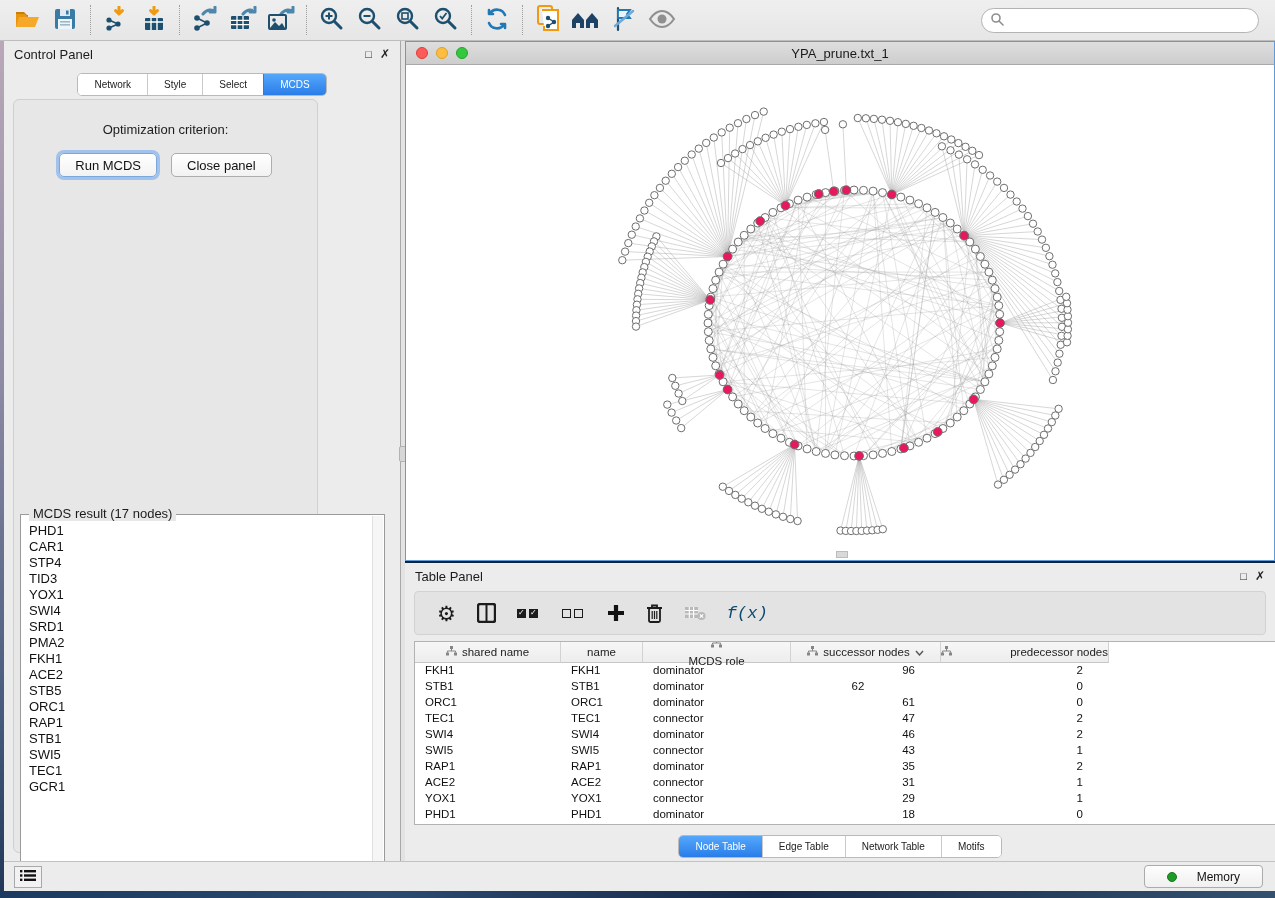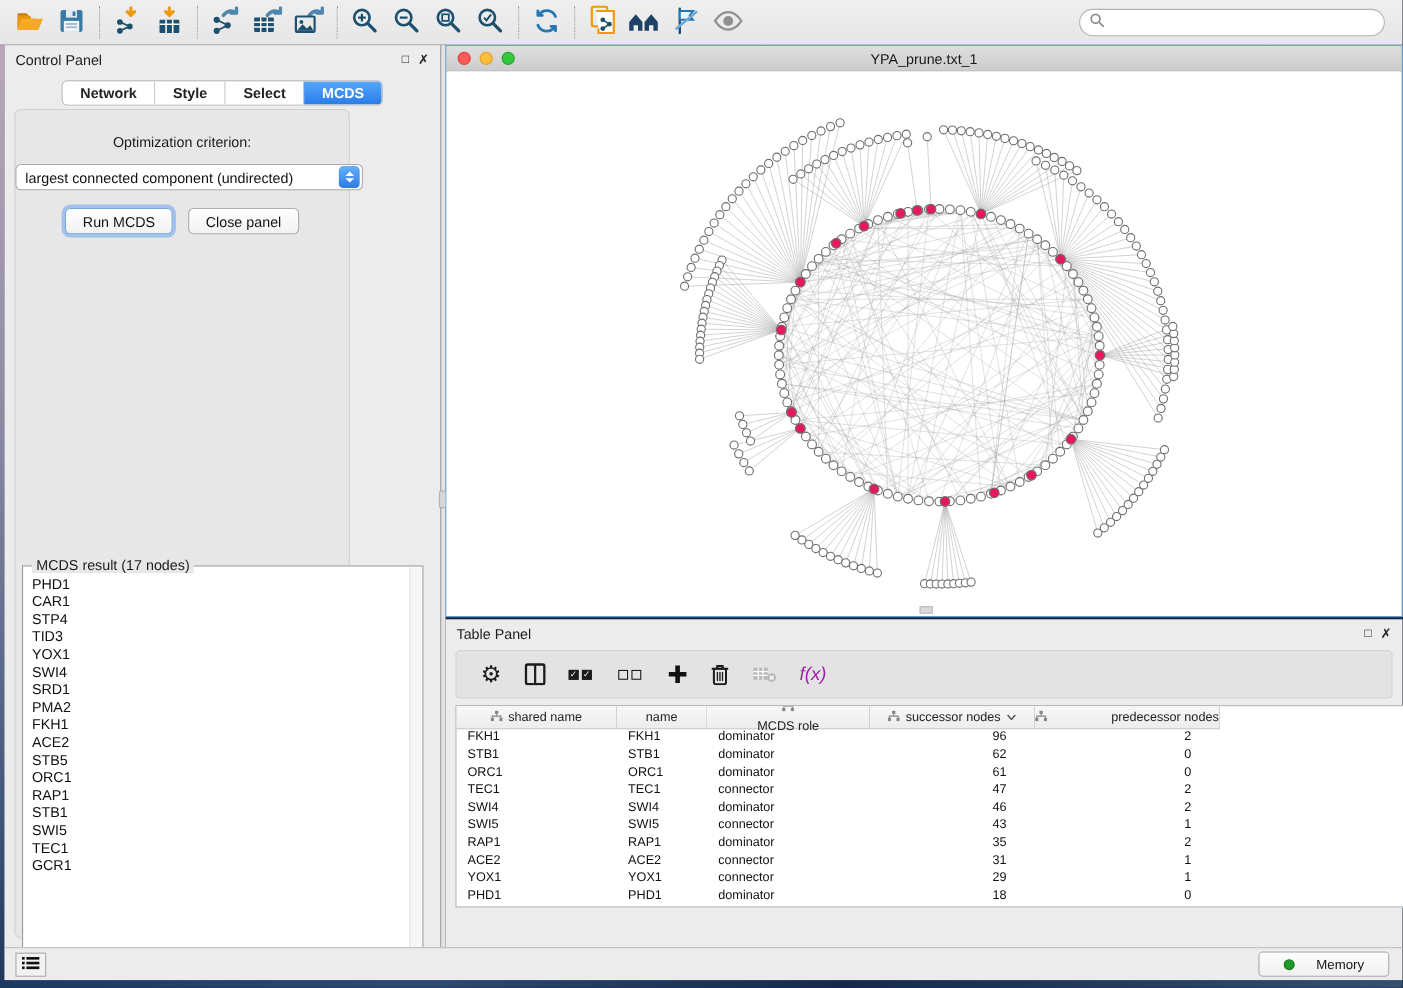--- a/index.html
+++ b/index.html
@@ -31,22 +31,22 @@
           background:#ececec; border-right:1px solid #a8a8a8; }
   .panel-titlebar { height:26px; display:flex; align-items:center; padding:0 10px;
           font-size:13px; color:#1c1c1c; }
   .panel-titlebar .spacer { flex:1; }
   .win-glyph { font-size:12px; color:#222; margin-left:8px; line-height:1; }
   .win-glyph.float { font-size:11px; }
 
   .seg-row { display:flex; justify-content:center; margin-top:6px; }
   .seg-ctl { display:flex; border:1px solid #b9b9b9; border-radius:5px; overflow:hidden;
              background:#fff; height:23px; }
-  .seg { padding:0 16px; font-size:13px; color:#222; display:flex; align-items:center;
-         border-left:1px solid #c9c9c9; background:#fff;font-weight:bold; }
+  .seg { padding:0 16px; font-size:10px; color:#222; display:flex; align-items:center;
+         border-left:1px solid #c9c9c9; background:#fff; }
   .seg:first-child { border-left:none; }
   .seg.active { background:linear-gradient(#55a7fb,#2a7de9); color:#fff; border-left-color:#2a7de9; }
 
   .tab-content { position:absolute; left:9px; top:58px; width:305px; height:754px;
                  background:#e7e7e7; border:1px solid #cfcfcf; border-radius:6px; }
   .opt-label { text-align:center; font-size:13px; color:#1c1c1c; margin-top:22px; }
   .select-box { margin:12px auto 0; width:316px; height:24px; background:#fff;
                 border:1px solid #ababab; border-radius:5px; display:flex; align-items:center; }
   .select-box .val { flex:1; font-size:13px; padding-left:8px; color:#111; white-space:nowrap; }
   .stepper { width:19px; height:20px; margin-right:2px; border-radius:4px;
@@ -93,21 +93,21 @@
   
   .table-panel { position:absolute; left:405px; top:563px; width:870px; height:298px; background:#ececec; }
   .tp-toolbar { position:absolute; left:9px; top:28px; width:852px; height:44px;
               background:#e3e3e3; border:1px solid #d2d2d2; border-radius:4px;
               display:flex; align-items:center; gap:21px; padding-left:22px; }
   .tp-icon { display:flex; align-items:center; justify-content:center; height:26px; }
   .gear-txt { font-size:21px; color:#1c1c1c; line-height:1; }
   .chk { width:9px; height:9px; border:1.5px solid #1c1c1c; display:inline-flex;
          align-items:center; justify-content:center; margin-right:3px; }
   .chk.on { background:#1c1c1c; color:#fff; font-size:8px; line-height:1; }
-  .fx { font-family:Liberation Sans, sans-serif; font-style:italic; font-size:17px; color:#a21caf;text-align:right; }
+  .fx { font-family:Liberation Mono, monospace; font-style:italic; font-size:17px; color:#0c4a6e;text-align:right; }
 
   .tbl { position:absolute; left:9px; top:78px; width:1000px; height:184px; background:#fff;
          border:1px solid #b2b2b2; overflow:hidden; }
   .thead { display:flex; height:21px; }
   .th { background:linear-gradient(#f7f7f7,#ededed); border-right:1px solid #d2d2d2;
         border-bottom:1px solid #c6c6c6; display:flex; align-items:center; justify-content:center;
         gap:5px; font-size:11.5px; color:#222; }
   .tr { display:flex; height:16px; }
   .td { font-size:11.5px; color:#111; padding:1px 6px 0 10px; white-space:nowrap; }
   .td.num { text-align:right; padding-right:26px; }
@@ -316,27 +316,20 @@
     <div class="seg-row">
       <div class="seg-ctl" id="ctl-tabs">
           <div class="seg">Network</div>
           <div class="seg">Style</div>
           <div class="seg">Select</div>
           <div class="seg active">MCDS</div>
         </div>
     </div>
     <div class="tab-content">
       <div class="opt-label">Optimization criterion:</div>
-      <div class="select-box">
-        <span class="val">largest connected component (undirected)</span>
-        <span class="stepper">
-            <i class="up"></i>
-            <i class="down"></i>
-          </span>
-      </div>
       <div class="btn-row">
         <button class="pbtn focused">Run MCDS</button>
         <button class="pbtn">Close panel</button>
       </div>
       <div class="result-box">
         <span class="result-legend">MCDS result (17 nodes)</span>
         <div class="result-list" id="mcds-list">
             <div>PHD1</div>
             <div>CAR1</div>
             <div>STP4</div>
@@ -1092,21 +1085,21 @@
             <div class="td" style="width: 146px;">FKH1</div>
             <div class="td" style="width: 82px;">FKH1</div>
             <div class="td" style="width: 148px;">dominator</div>
             <div class="td num" style="width: 150px;">96</div>
             <div class="td num" style="width: 168px;">2</div>
           </div>
           <div class="tr">
             <div class="td" style="width: 146px;">STB1</div>
             <div class="td" style="width: 82px;">STB1</div>
             <div class="td" style="width: 148px;">dominator</div>
-            <div class="td num" style="width: 150px;">62</div>
+            <div class="td num" style="width: 150px; text-align: center;">62</div>
             <div class="td num" style="width: 168px;">0</div>
           </div>
           <div class="tr">
             <div class="td" style="width: 146px;">ORC1</div>
             <div class="td" style="width: 82px;">ORC1</div>
             <div class="td" style="width: 148px;">dominator</div>
             <div class="td num" style="width: 150px;">61</div>
             <div class="td num" style="width: 168px;">0</div>
           </div>
           <div class="tr">
@@ -1157,20 +1150,28 @@
             <div class="td" style="width: 148px;">dominator</div>
             <div class="td num" style="width: 150px;">18</div>
             <div class="td num" style="width: 168px;">0</div>
           </div>
         </div>
       <div class="tbl-scroll">
         <div class="tbl-thumb"></div>
       </div>
     </div>
 
+    <div class="tp-tabs">
+      <div class="seg-ctl" id="tbl-tabs">
+          <div class="seg active">Node Table</div>
+          <div class="seg">Edge Table</div>
+          <div class="seg">Network Table</div>
+          <div class="seg">Motifs</div>
+        </div>
+    </div>
   </div>
 
   <div class="status-bar">
     <button class="list-btn">
       <span>
         <svg width="16" height="13" viewBox="0 0 16 13">
             <rect x="0" y="1" width="2.4" height="2.4" fill="#111"></rect>
             <rect x="0" y="5.3" width="2.4" height="2.4" fill="#111"></rect>
             <rect x="0" y="9.6" width="2.4" height="2.4" fill="#111"></rect>
             <rect x="4" y="1" width="12" height="2.4" fill="#111"></rect>

